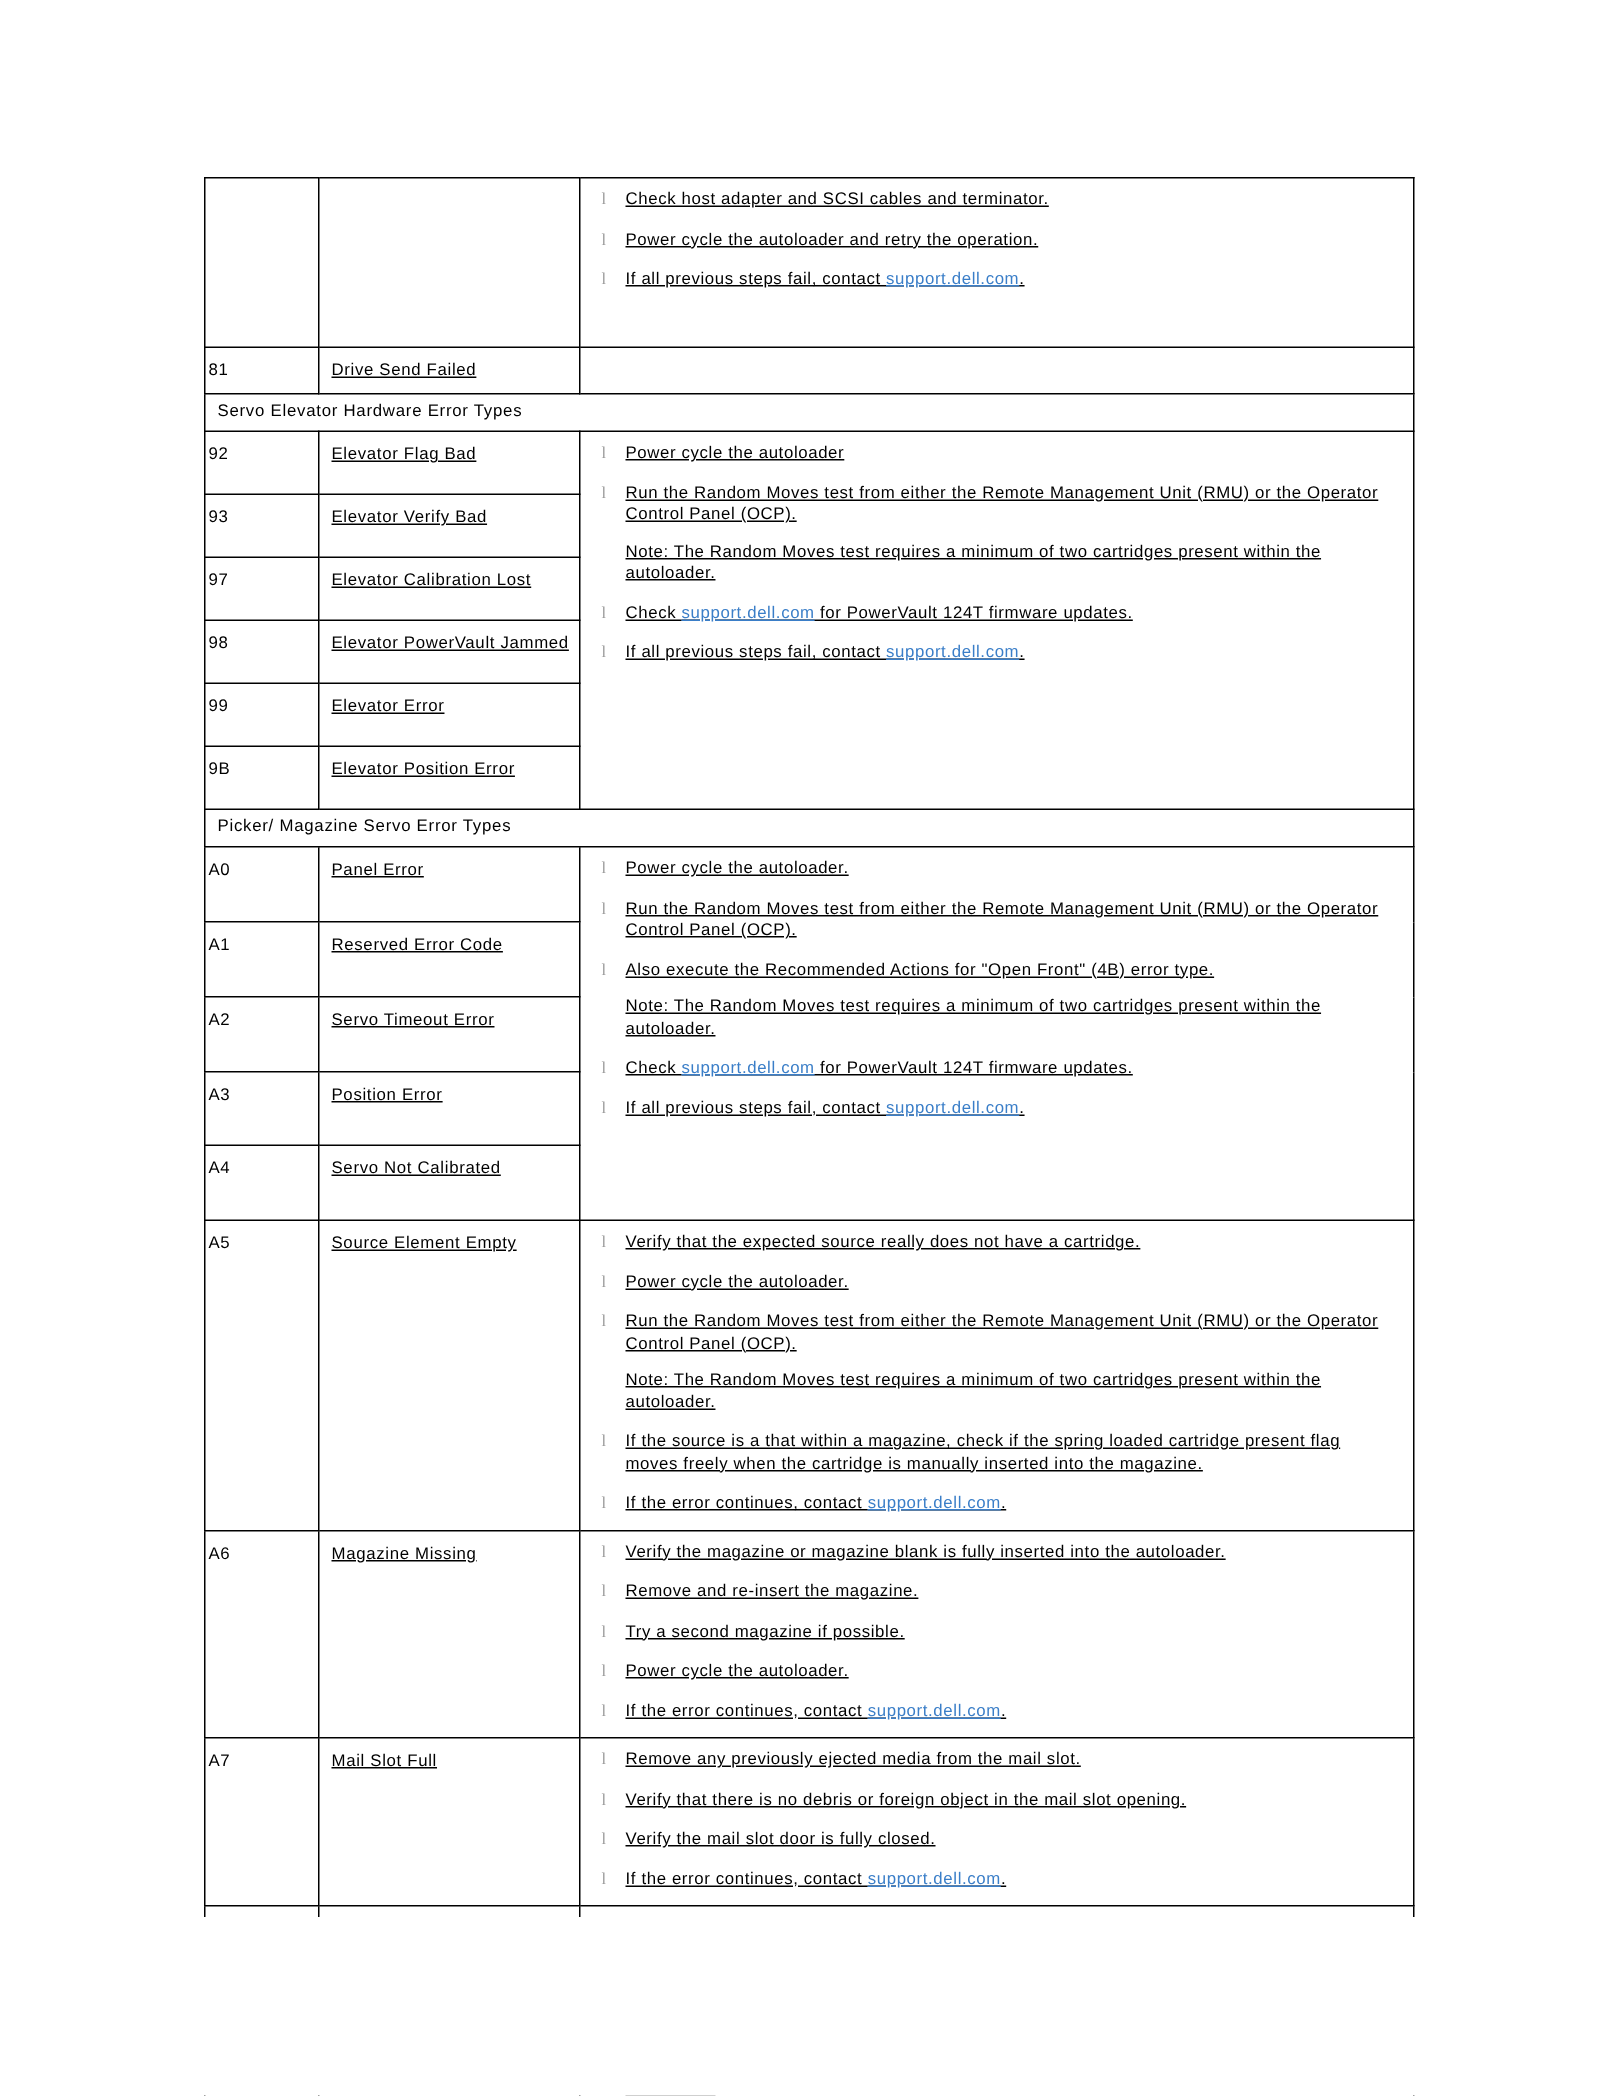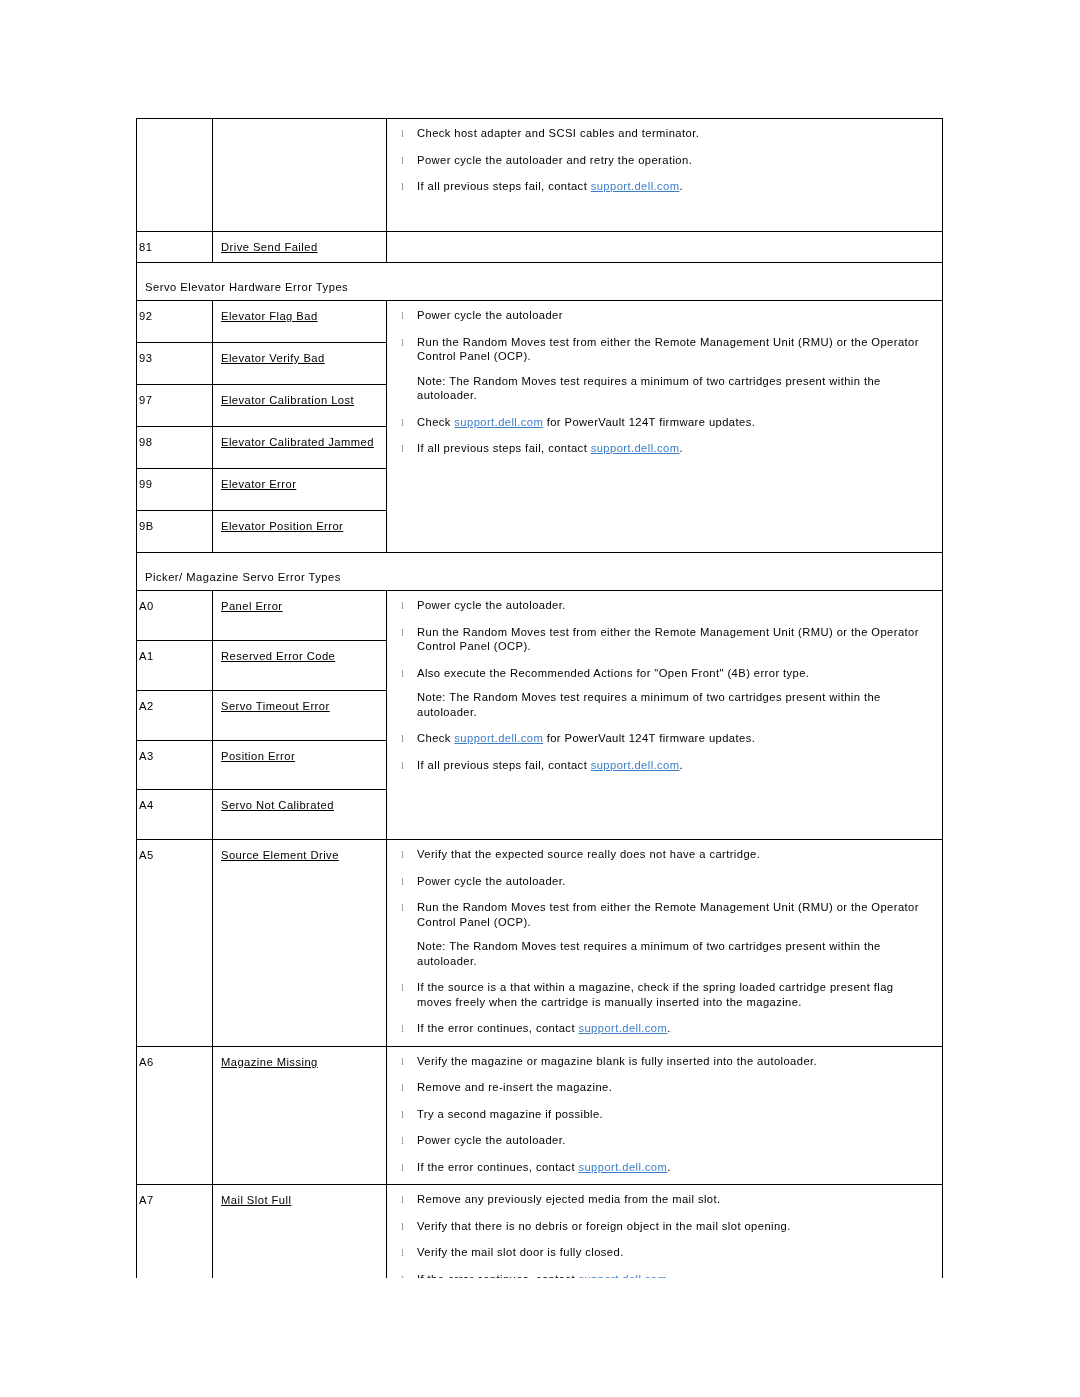--- a/index.html
+++ b/index.html
@@ -65,29 +65,30 @@
   }
   
   td.act {
     padding: 7px 10px 8px 10px;
   }
 
   
   td.section {
     font-size: 11.2px;
     letter-spacing: 0.5px;
-    padding: 17px 4px 6px 8px;
+    padding: 4px 4px 6px 8px;
     line-height: 14px;
   }
 
   
   .acts {
     list-style: none;
     margin: 0;
     padding: 0;
+    text-decoration: underline;
   }
   .acts li {
     position: relative;
     padding: 0 0 0 20px;
     margin: 0 0 12px 0;
     font-size: 11.2px;
     line-height: 14.5px;
     letter-spacing: 0.42px;
     text-align: left;
   }
@@ -167,21 +168,21 @@
       <tr>
         <td class="code" style="height:25px">93</td>
         <td class="desc">Elevator Verify Bad</td>
       </tr>
       <tr>
         <td class="code" style="height:25px">97</td>
         <td class="desc">Elevator Calibration Lost</td>
       </tr>
       <tr>
         <td class="code" style="height:25px">98</td>
-        <td class="desc">Elevator Calibrated Jammed</td>
+        <td class="desc">Elevator PowerVault Jammed</td>
       </tr>
       <tr>
         <td class="code" style="height:25px">99</td>
         <td class="desc">Elevator Error</td>
       </tr>
       <tr>
         <td class="code" style="height:25px">9B</td>
         <td class="desc">Elevator Position Error</td>
       </tr>
 
@@ -215,21 +216,21 @@
         <td class="code" style="height:32px">A3</td>
         <td class="desc">Position Error</td>
       </tr>
       <tr>
         <td class="code" style="height:33px">A4</td>
         <td class="desc">Servo Not Calibrated</td>
       </tr>
 
       <tr>
         <td class="code">A5</td>
-        <td class="desc">Source Element Drive</td>
+        <td class="desc">Source Element Empty</td>
         <td class="act">
           <ul class="acts">
               <li class="bullet">Verify that the expected source really does not have a cartridge.</li>
               <li class="bullet">Power cycle the autoloader.</li>
               <li class="bullet">Run the Random Moves test from either the Remote Management Unit (RMU) or the Operator Control Panel (OCP).</li>
               <li class="acts-note note">Note: The Random Moves test requires a minimum of two cartridges present within the autoloader.</li>
               <li class="bullet">If the source is a that within a magazine, check if the spring loaded cartridge present flag moves freely when the cartridge is manually inserted into the magazine.</li>
               <li class="bullet">If the error continues, contact <a class="dell" href="#">support.dell.com</a>.</li>
             </ul>
         </td>

